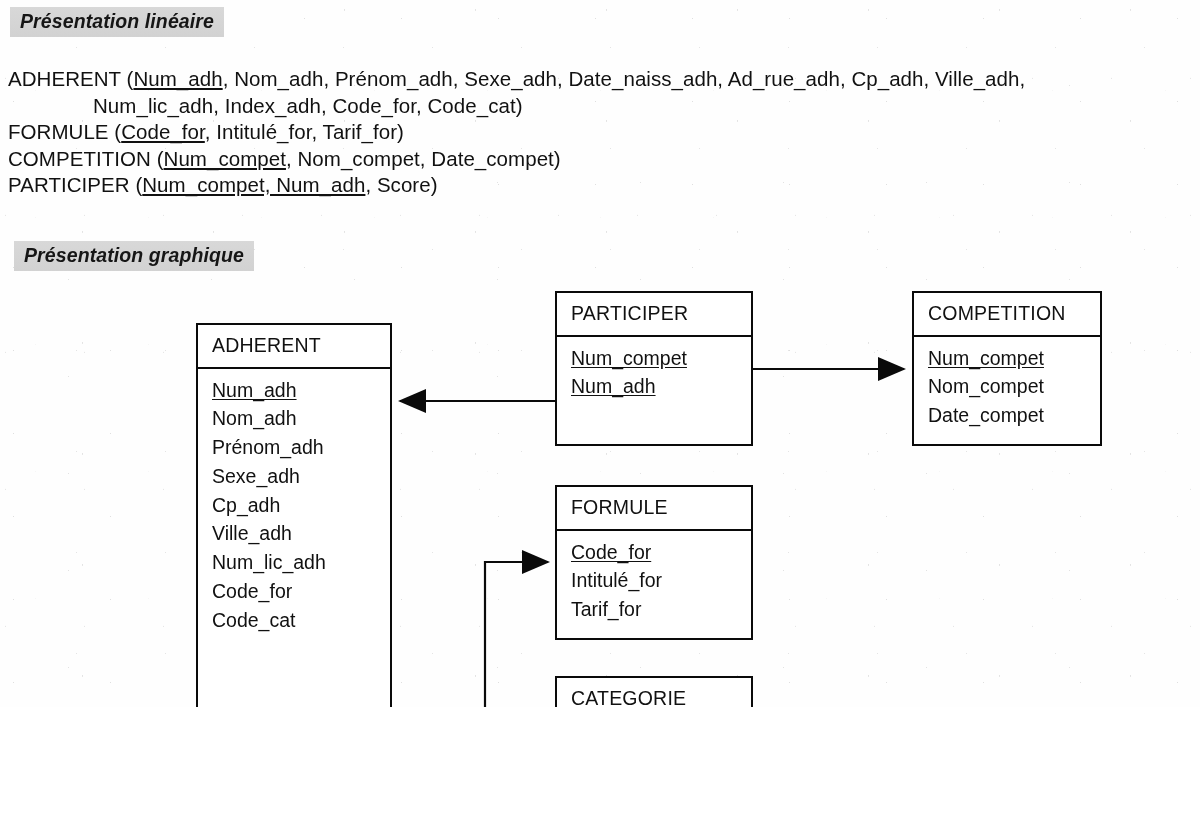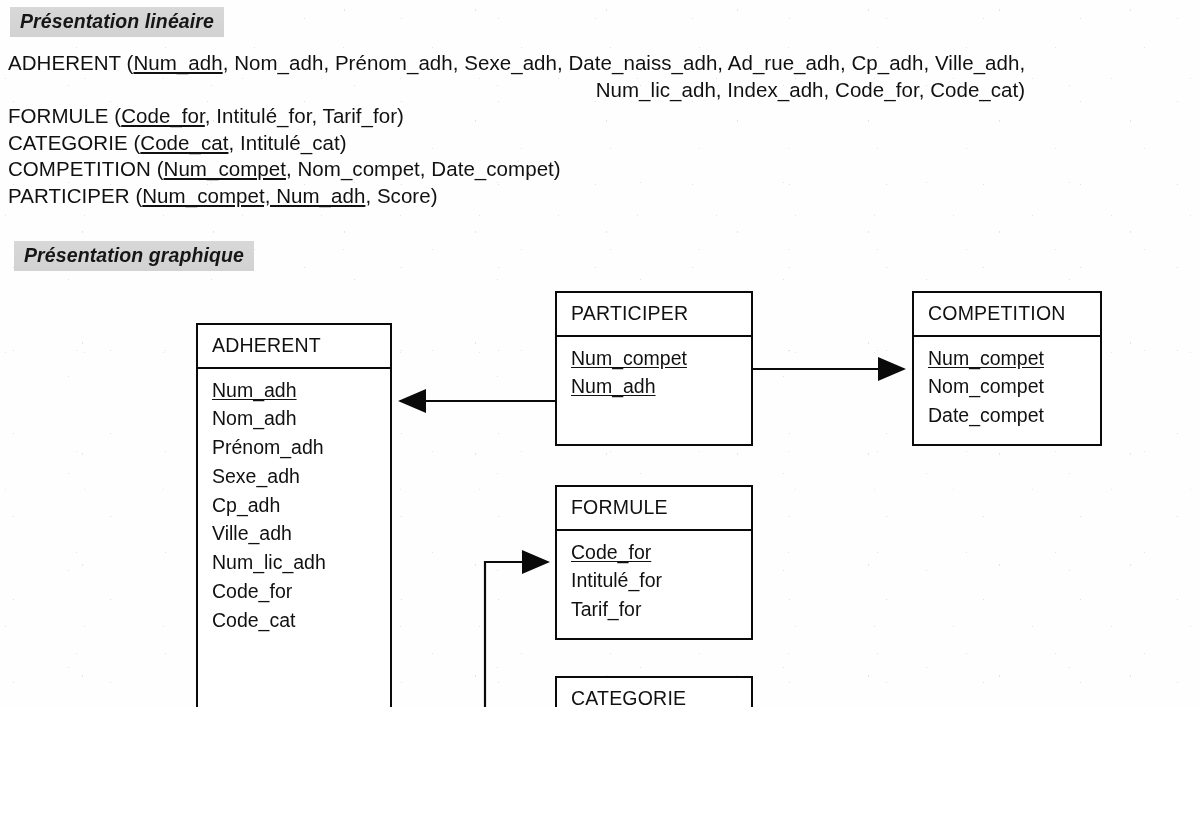--- a/index.html
+++ b/index.html
@@ -46,28 +46,28 @@
     padding: 3px 10px 4px 10px;
     white-space: nowrap;
   }
   #head-lineaire  { left: 10px; top: 7px; }
   #head-graphique { left: 14px; top: 241px; }
 
   
   #linear {
     position: absolute;
     left: 8px;
-    top: 50px;
+    top: 66px;
     font-size: 20.5px;
     line-height: 26.5px;
     letter-spacing: .05px;
     white-space: nowrap;
   }
   #linear .rel-line { display: block; }
-  #linear .indent   { padding-left: 85px; text-align: right; }
+  #linear .indent   { padding-left: 85px; }
   .u { text-decoration: underline; text-underline-offset: 2px; }
 
   
   .entity {
     position: absolute;
     border: 2.2px solid #0a0a0a;
     background: #ffffff;
     box-sizing: border-box;
   }
   .entity .title {
@@ -115,23 +115,20 @@
       <span>ADHERENT</span><span> (</span><span class="u">Num_adh</span><span>, Nom_adh, Prénom_adh, Sexe_adh, Date_naiss_adh, Ad_rue_adh, Cp_adh, Ville_adh,</span>
     </div>
     <div class="rel-line indent">
       <span>Num_lic_adh, Index_adh, Code_for, Code_cat)</span>
     </div>
 
     <div class="rel-line">
       <span>FORMULE</span><span> (</span><span class="u">Code_for</span><span>, Intitulé_for, Tarif_for)</span>
     </div>
 
-    <div class="rel-line">
-      <span>CATEGORIE</span><span> (</span><span class="u">Code_cat</span><span>, Intitulé_cat)</span>
-    </div>
 
     <div class="rel-line">
       <span>COMPETITION</span><span> (</span><span class="u">Num_compet</span><span>, Nom_compet, Date_compet)</span>
     </div>
 
     <div class="rel-line">
       <span>PARTICIPER</span><span> (</span><span class="u">Num_compet, Num_adh</span><span>, Score)</span>
     </div>
 
   </div>

